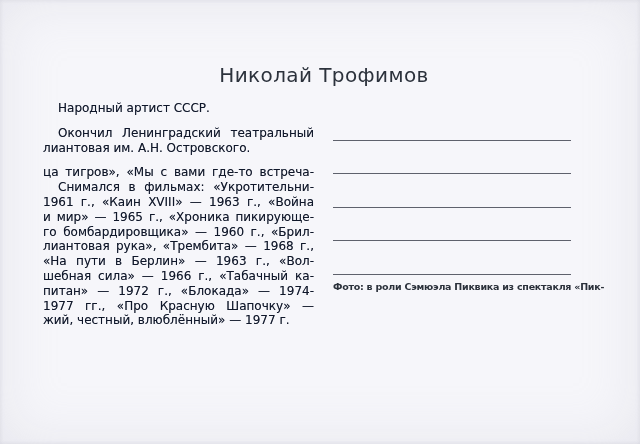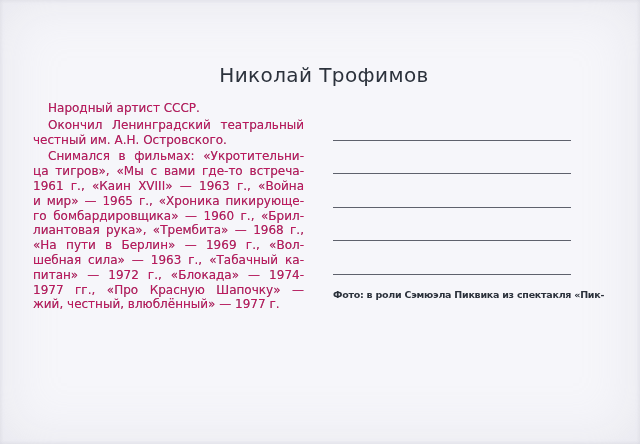--- a/index.html
+++ b/index.html
@@ -24,29 +24,29 @@
     left: 4px;
     width: 640px;
     text-align: center;
     font-size: 20px;
     font-weight: normal;
     letter-spacing: 0.4px;
     color: #2c323c;
   }
   .bio-text {
     position: absolute;
-    left: 33px;
+    left: 43px;
     top: 101px;
     width: 271px;
     font-size: 12px;
     line-height: 14.8px;
-    color: #be185d;
+    color: #0f172a;
     text-shadow: 0 0 0.5px rgba(51,57,69,0.55);
   }
-  .para + .para { margin-top: 2px; }
+  .para + .para { margin-top: 10px; }
   .line {
     text-align: justify;
     text-align-last: justify;
   }
   .line.last { text-align-last: left; }
   .line.indent { text-indent: 15px; }
   .address-area {
     position: absolute;
     left: 333px;
     top: 0;
@@ -65,46 +65,46 @@
     position: absolute;
     left: 333px;
     top: 281px;
     width: 262px;
     font-size: 9.5px;
     line-height: 12.2px;
     font-weight: bold;
     letter-spacing: -0.25px;
     color: #2b313b;
   }
-  .caption-line { white-space: nowrap; margin-top: 8px; }
+  .caption-line { white-space: nowrap; }
 </style>
 </head>
 <body>
 
 <div class="scan-page">
 
   <div class="card-title">Николай Трофимов</div>
 
   <div class="bio-text">
       <div class="para">
         <div class="line indent last">Народный артист СССР.</div>
       </div>
       <div class="para">
         <div class="line indent">Окончил Ленинградский театральный</div>
-        <div class="line last">честный им. А.Н. Островского.</div>
+        <div class="line last">лиантовая им. А.Н. Островского.</div>
       </div>
       <div class="para">
+        <div class="line">ца тигров», «Мы с вами где-то встреча-</div>
         <div class="line indent">Снимался в фильмах: «Укротительни-</div>
-        <div class="line">ца тигров», «Мы с вами где-то встреча-</div>
         <div class="line">1961 г., «Каин XVIII» — 1963 г., «Война</div>
         <div class="line">и мир» — 1965 г., «Хроника пикирующе-</div>
         <div class="line">го бомбардировщика» — 1960 г., «Брил-</div>
         <div class="line">лиантовая рука», «Трембита» — 1968 г.,</div>
-        <div class="line">«На пути в Берлин» — 1969 г., «Вол-</div>
-        <div class="line">шебная сила» — 1963 г., «Табачный ка-</div>
+        <div class="line">«На пути в Берлин» — 1963 г., «Вол-</div>
+        <div class="line">шебная сила» — 1966 г., «Табачный ка-</div>
         <div class="line">питан» — 1972 г., «Блокада» — 1974-</div>
         <div class="line">1977 гг., «Про Красную Шапочку» —</div>
         <div class="line last">жий, честный, влюблённый» — 1977 г.</div>
       </div>
     </div>
 
   <div class="address-area">
       <div class="rule-line" style="top: 140px;"></div>
       <div class="rule-line" style="top: 173.4px;"></div>
       <div class="rule-line" style="top: 206.8px;"></div>

